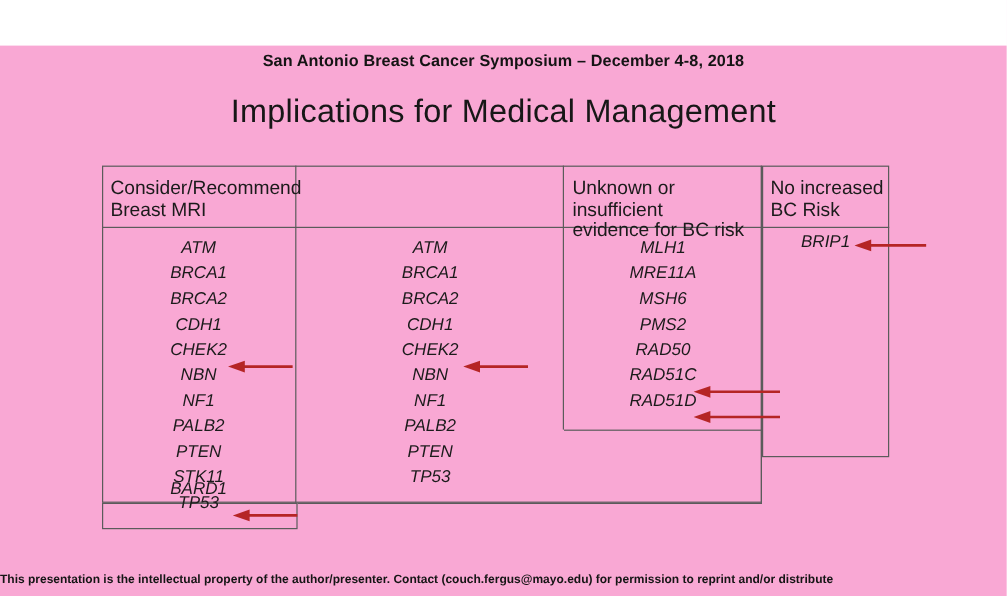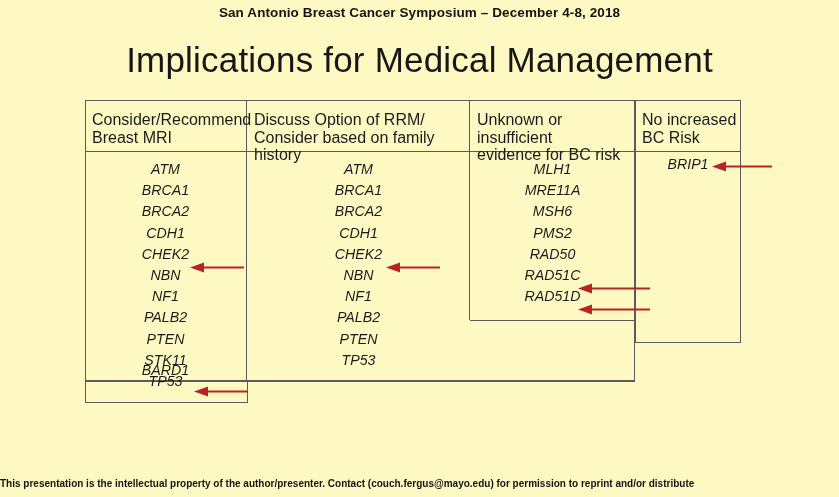--- a/index.html
+++ b/index.html
@@ -12,21 +12,22 @@
     height: 497px;
     position: relative;
     overflow: hidden;
     font-family: "Liberation Sans", sans-serif;
     color: #1b1b1b;
   }
 
   #slide {
     position: absolute;
     inset: 0;
-    background: #fef9c3;
+    background: #f9a8d4;
+    margin-top: 38px;
   }
 
   
   .conf-header {
     position: absolute;
     top: 5px;
     left: 0;
     width: 839px;
     text-align: center;
     font-size: 13.5px;
@@ -36,21 +37,21 @@
     white-space: nowrap;
   }
 
   
   .slide-title {
     position: absolute;
     top: 40px;
     left: 0;
     width: 839px;
     text-align: center;
-    font-size: 35px;
+    font-size: 27px;
     font-weight: normal;
     color: #171717;
     letter-spacing: 0.2px;
     white-space: nowrap;
   }
 
   
   #table-area {
     position: absolute;
     left: 0;
@@ -155,22 +156,20 @@
 
     <div class="hline" style="left:248px; top:381px; width:387px;"></div>
 
     <div class="vline" style="left:246px; top:100px; height:281px;"></div>
     <div class="vline" style="left:469px; top:100px; height:220px;"></div>
     <div class="vline" style="left:634px; top:100px; height:281px;"></div>
 
     <div class="hdr" style="left:87px; top:105px; width:158px;">Consider/Recommend
 Breast MRI</div>
 
-    <div class="hdr" style="left:249px; top:105px; width:220px;">Discuss Option of RRM/
-Consider based on family history</div>
 
     <div class="hdr" style="left:472px; top:105px; width:162px;">Unknown or insufficient
 evidence for BC risk</div>
 
     <div class="hdr" style="left:637px; top:105px; width:104px;">No increased
 BC Risk</div>
 
     <div class="gene-list" style="left:85px; top:159px; width:161px;">
       <div>ATM</div>
       <div>BRCA1</div>

